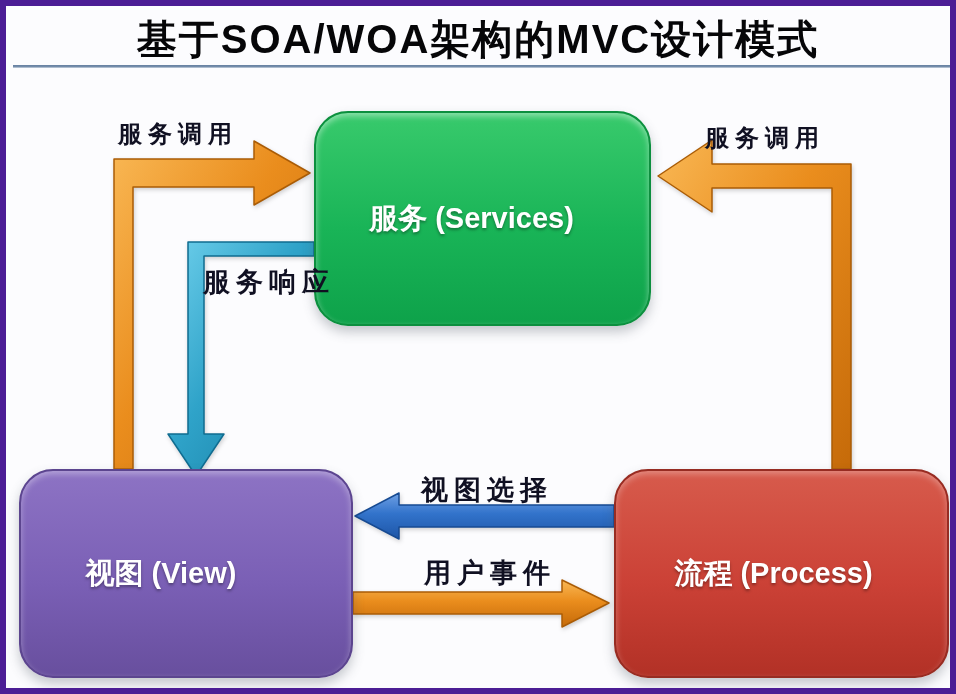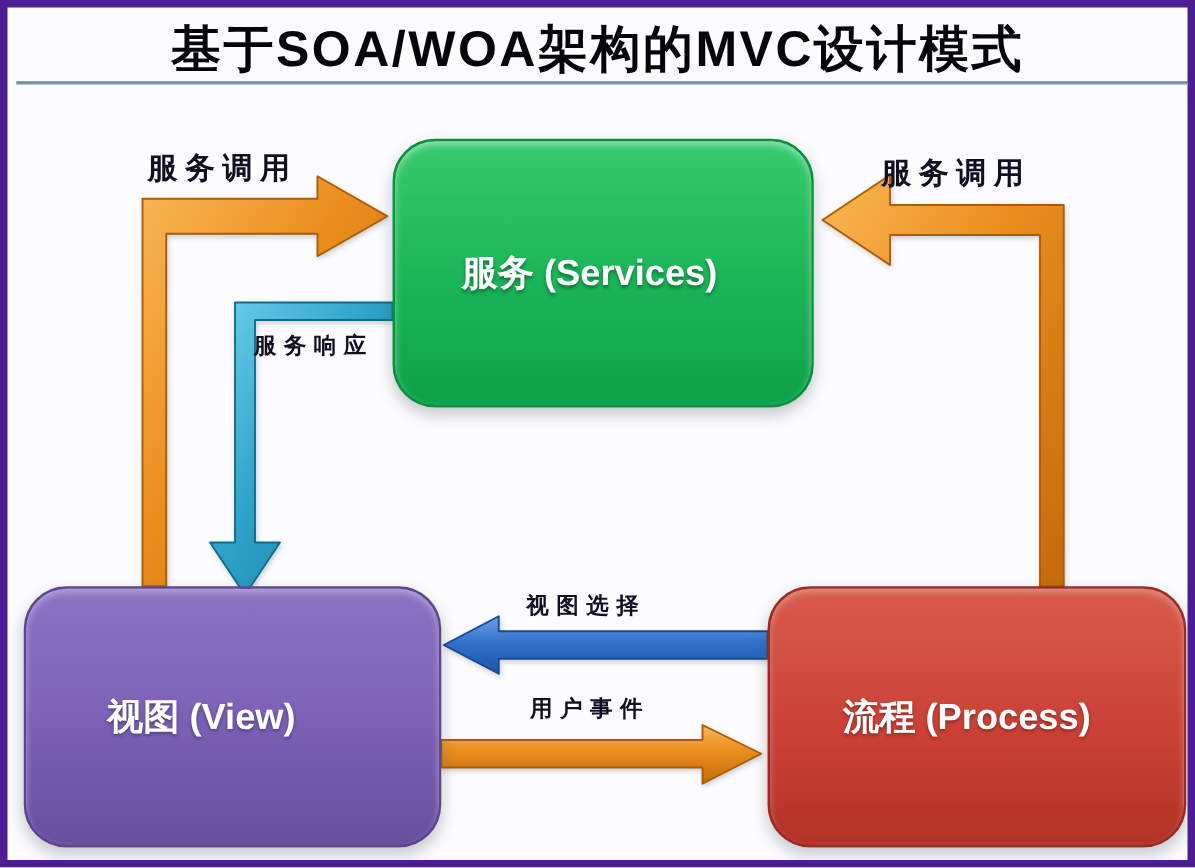--- a/index.html
+++ b/index.html
@@ -48,21 +48,21 @@
   }
   #node-process{
     left:608px;top:463px;width:335px;height:209px;
     background:linear-gradient(180deg,#d75b4c 0%,#cb4136 55%,#b23126 100%);
     border:2px solid #972c22;
     box-shadow:inset 0 3px 6px rgba(255,255,255,0.3), 0 6px 12px rgba(70,80,90,0.3);
     padding-right:16px;
   }
   .lbl{
     position:absolute;
-    font-weight:bold;font-size:18px;color:#101022;
+    font-weight:bold;font-size:27px;color:#101022;
     letter-spacing:6px;white-space:nowrap;
   }
   #lbl-service-call-left {left:112px;top:112px;font-size:24px;}
   #lbl-service-response  {left:197px;top:258px;}
   #lbl-service-call-right{left:699px;top:116px;font-size:24px;}
   #lbl-view-selection    {left:415px;top:466px;}
   #lbl-user-event        {left:418px;top:549px;}
 </style>
 </head>
 <body>

